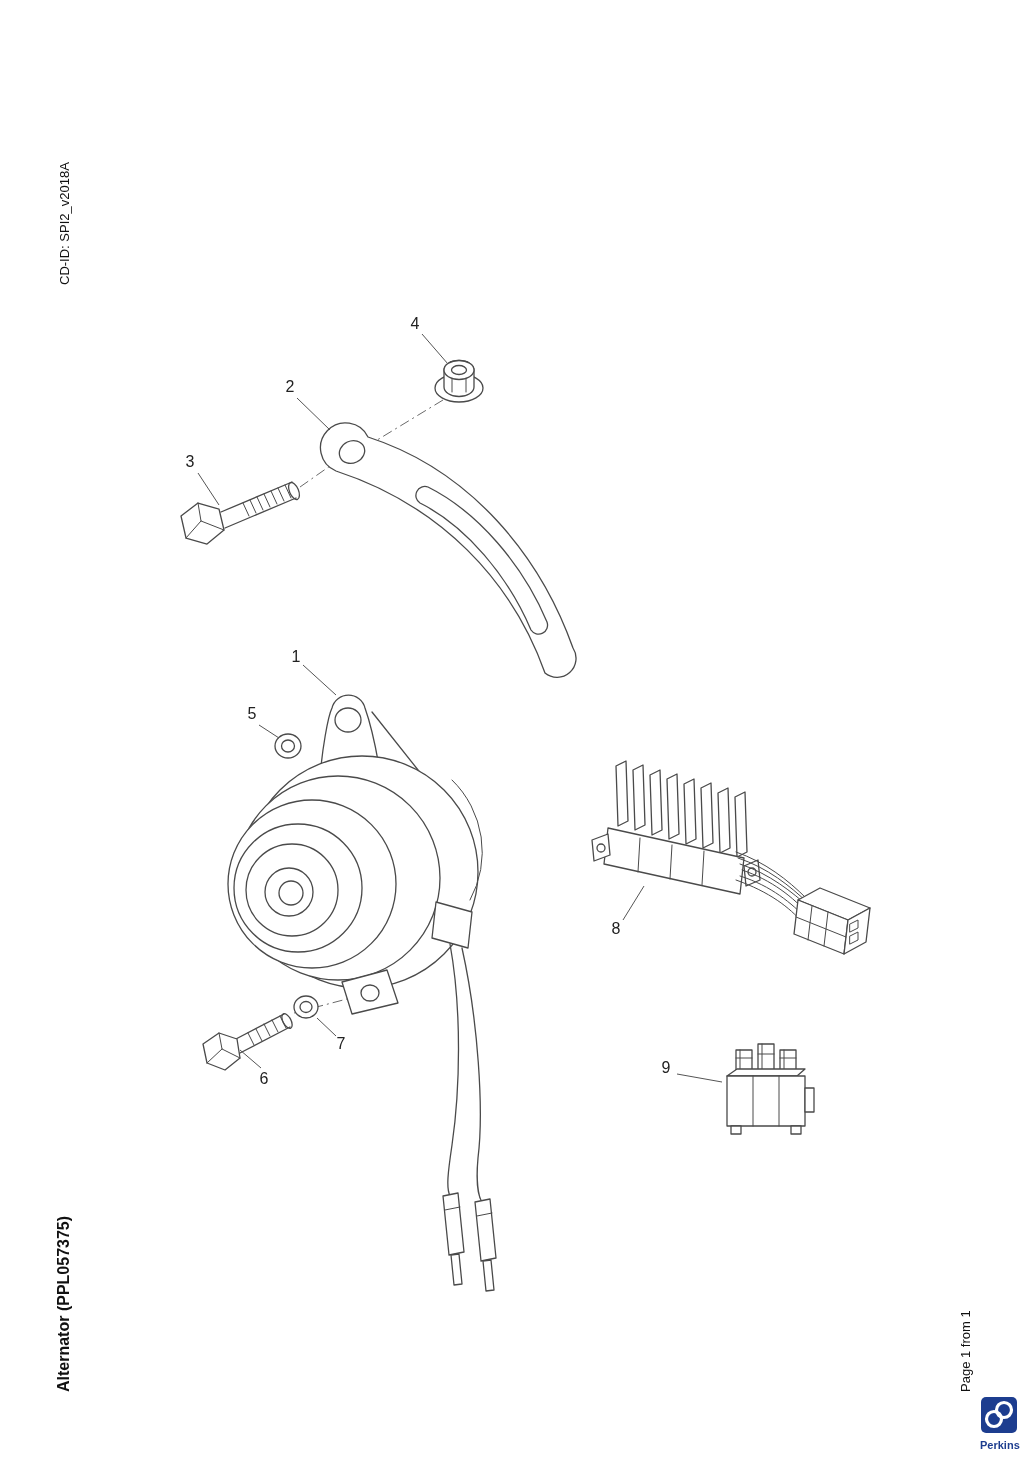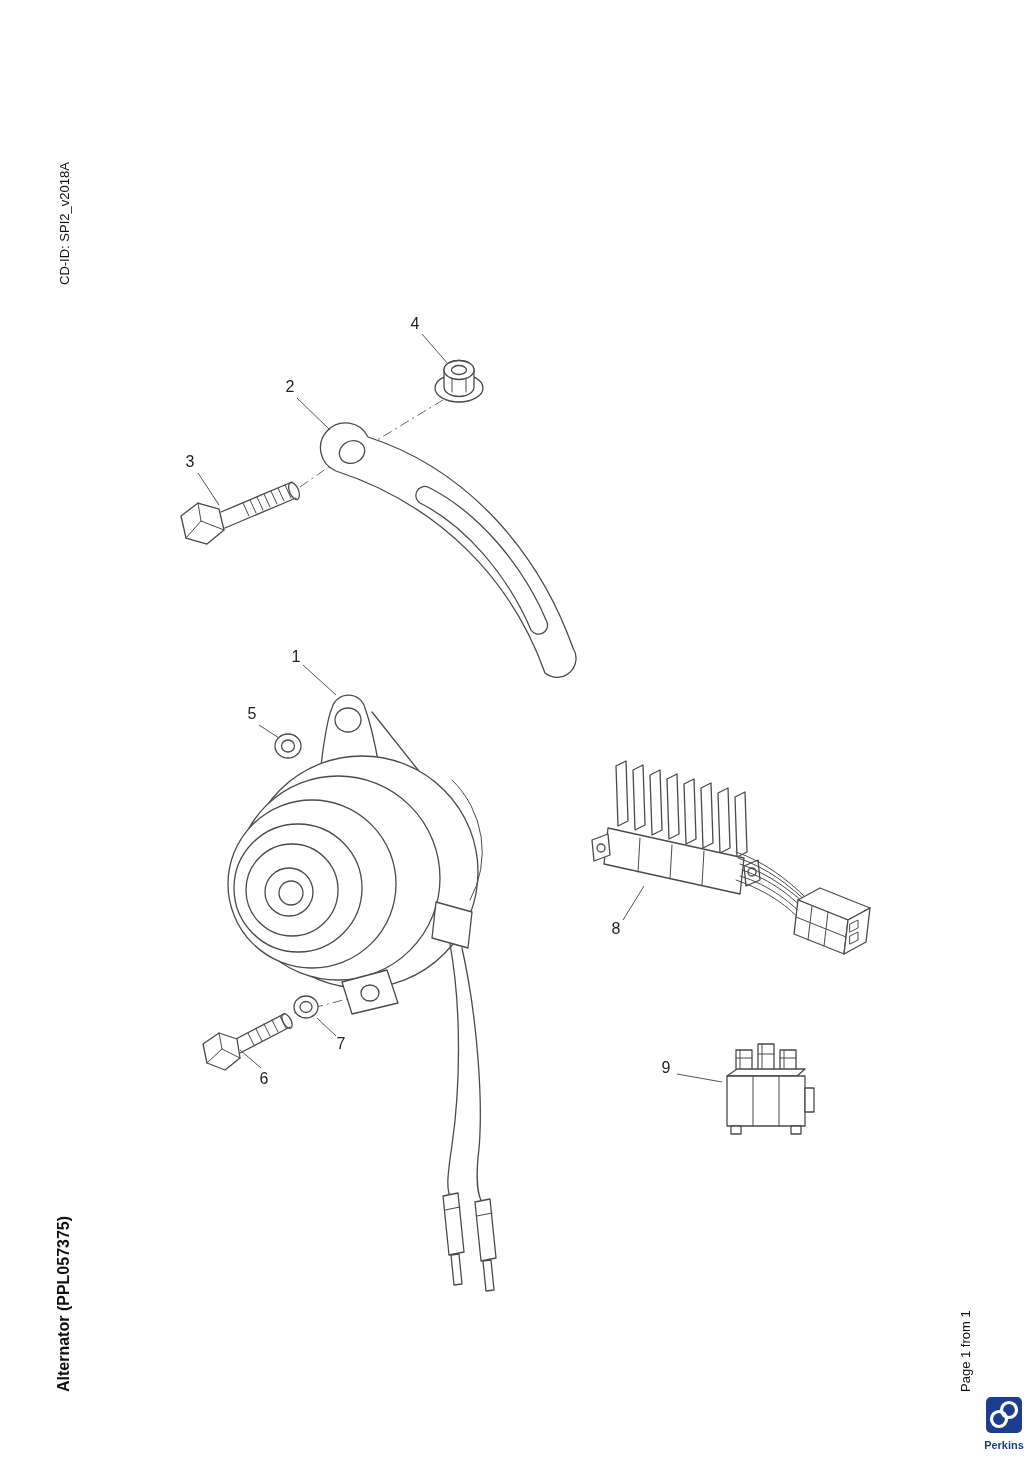--- a/index.html
+++ b/index.html
@@ -23,21 +23,21 @@
   .pagenum { left:958px; top:1392px; font-size:13px; }
   svg.diagram { position:absolute; left:0; top:0; }
   .part  { stroke:#4a4a4a; stroke-width:1.3; fill:none; stroke-linecap:round; stroke-linejoin:round; }
   .partfill { fill:#ffffff; }
   .thin  { stroke-width:1; }
   .axis  { stroke:#6a6a6a; stroke-width:1; stroke-dasharray:10 4 2 4; fill:none; }
   .leader{ stroke:#555; stroke-width:1; fill:none; }
   .callout { font-size:16px; fill:#222; font-family:"Liberation Sans",sans-serif; }
   .brand {
     position:absolute; left:980px; top:1396px; width:48px;
-    text-align:center;
+    text-align:left;
   }
   .brand .brandname { font-size:11px; font-weight:bold; margin-top:1px; }
 </style>
 </head>
 <body>
 
 <div class="page">
 
   <div class="vtext cdid">CD-ID: SPI2_v2018A</div>
   <div class="vtext title">Alternator (PPL057375)</div>

